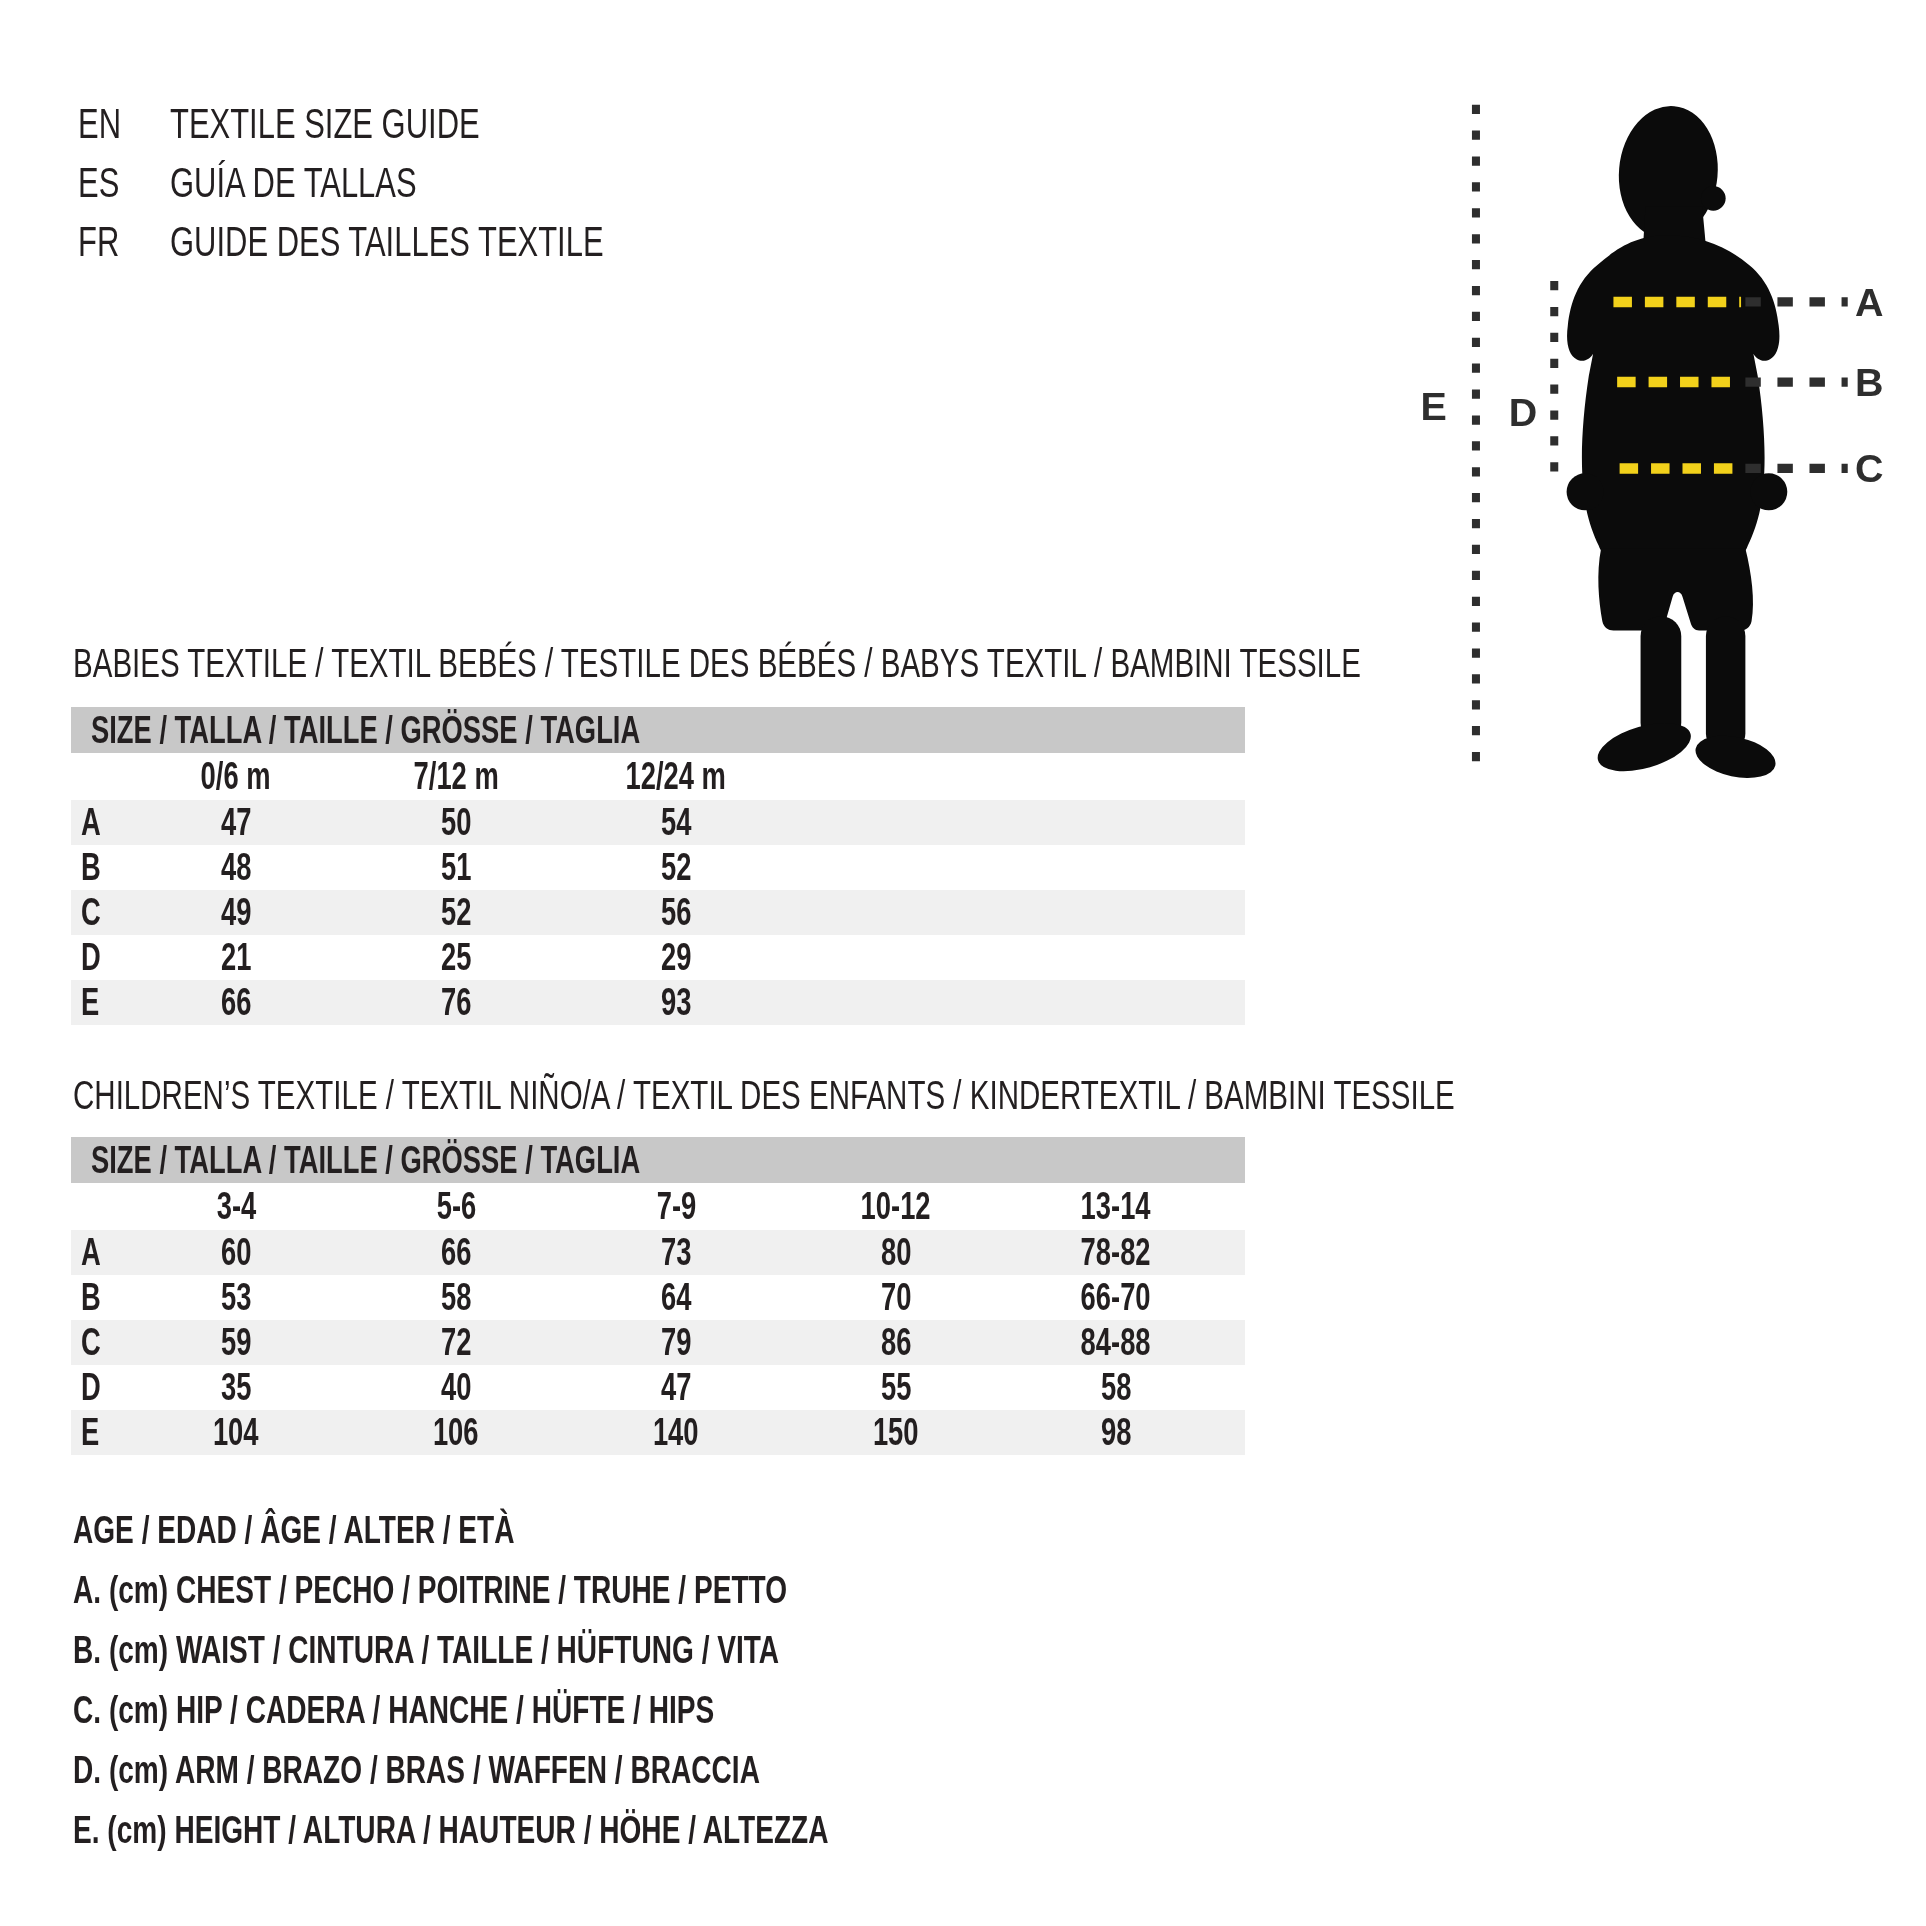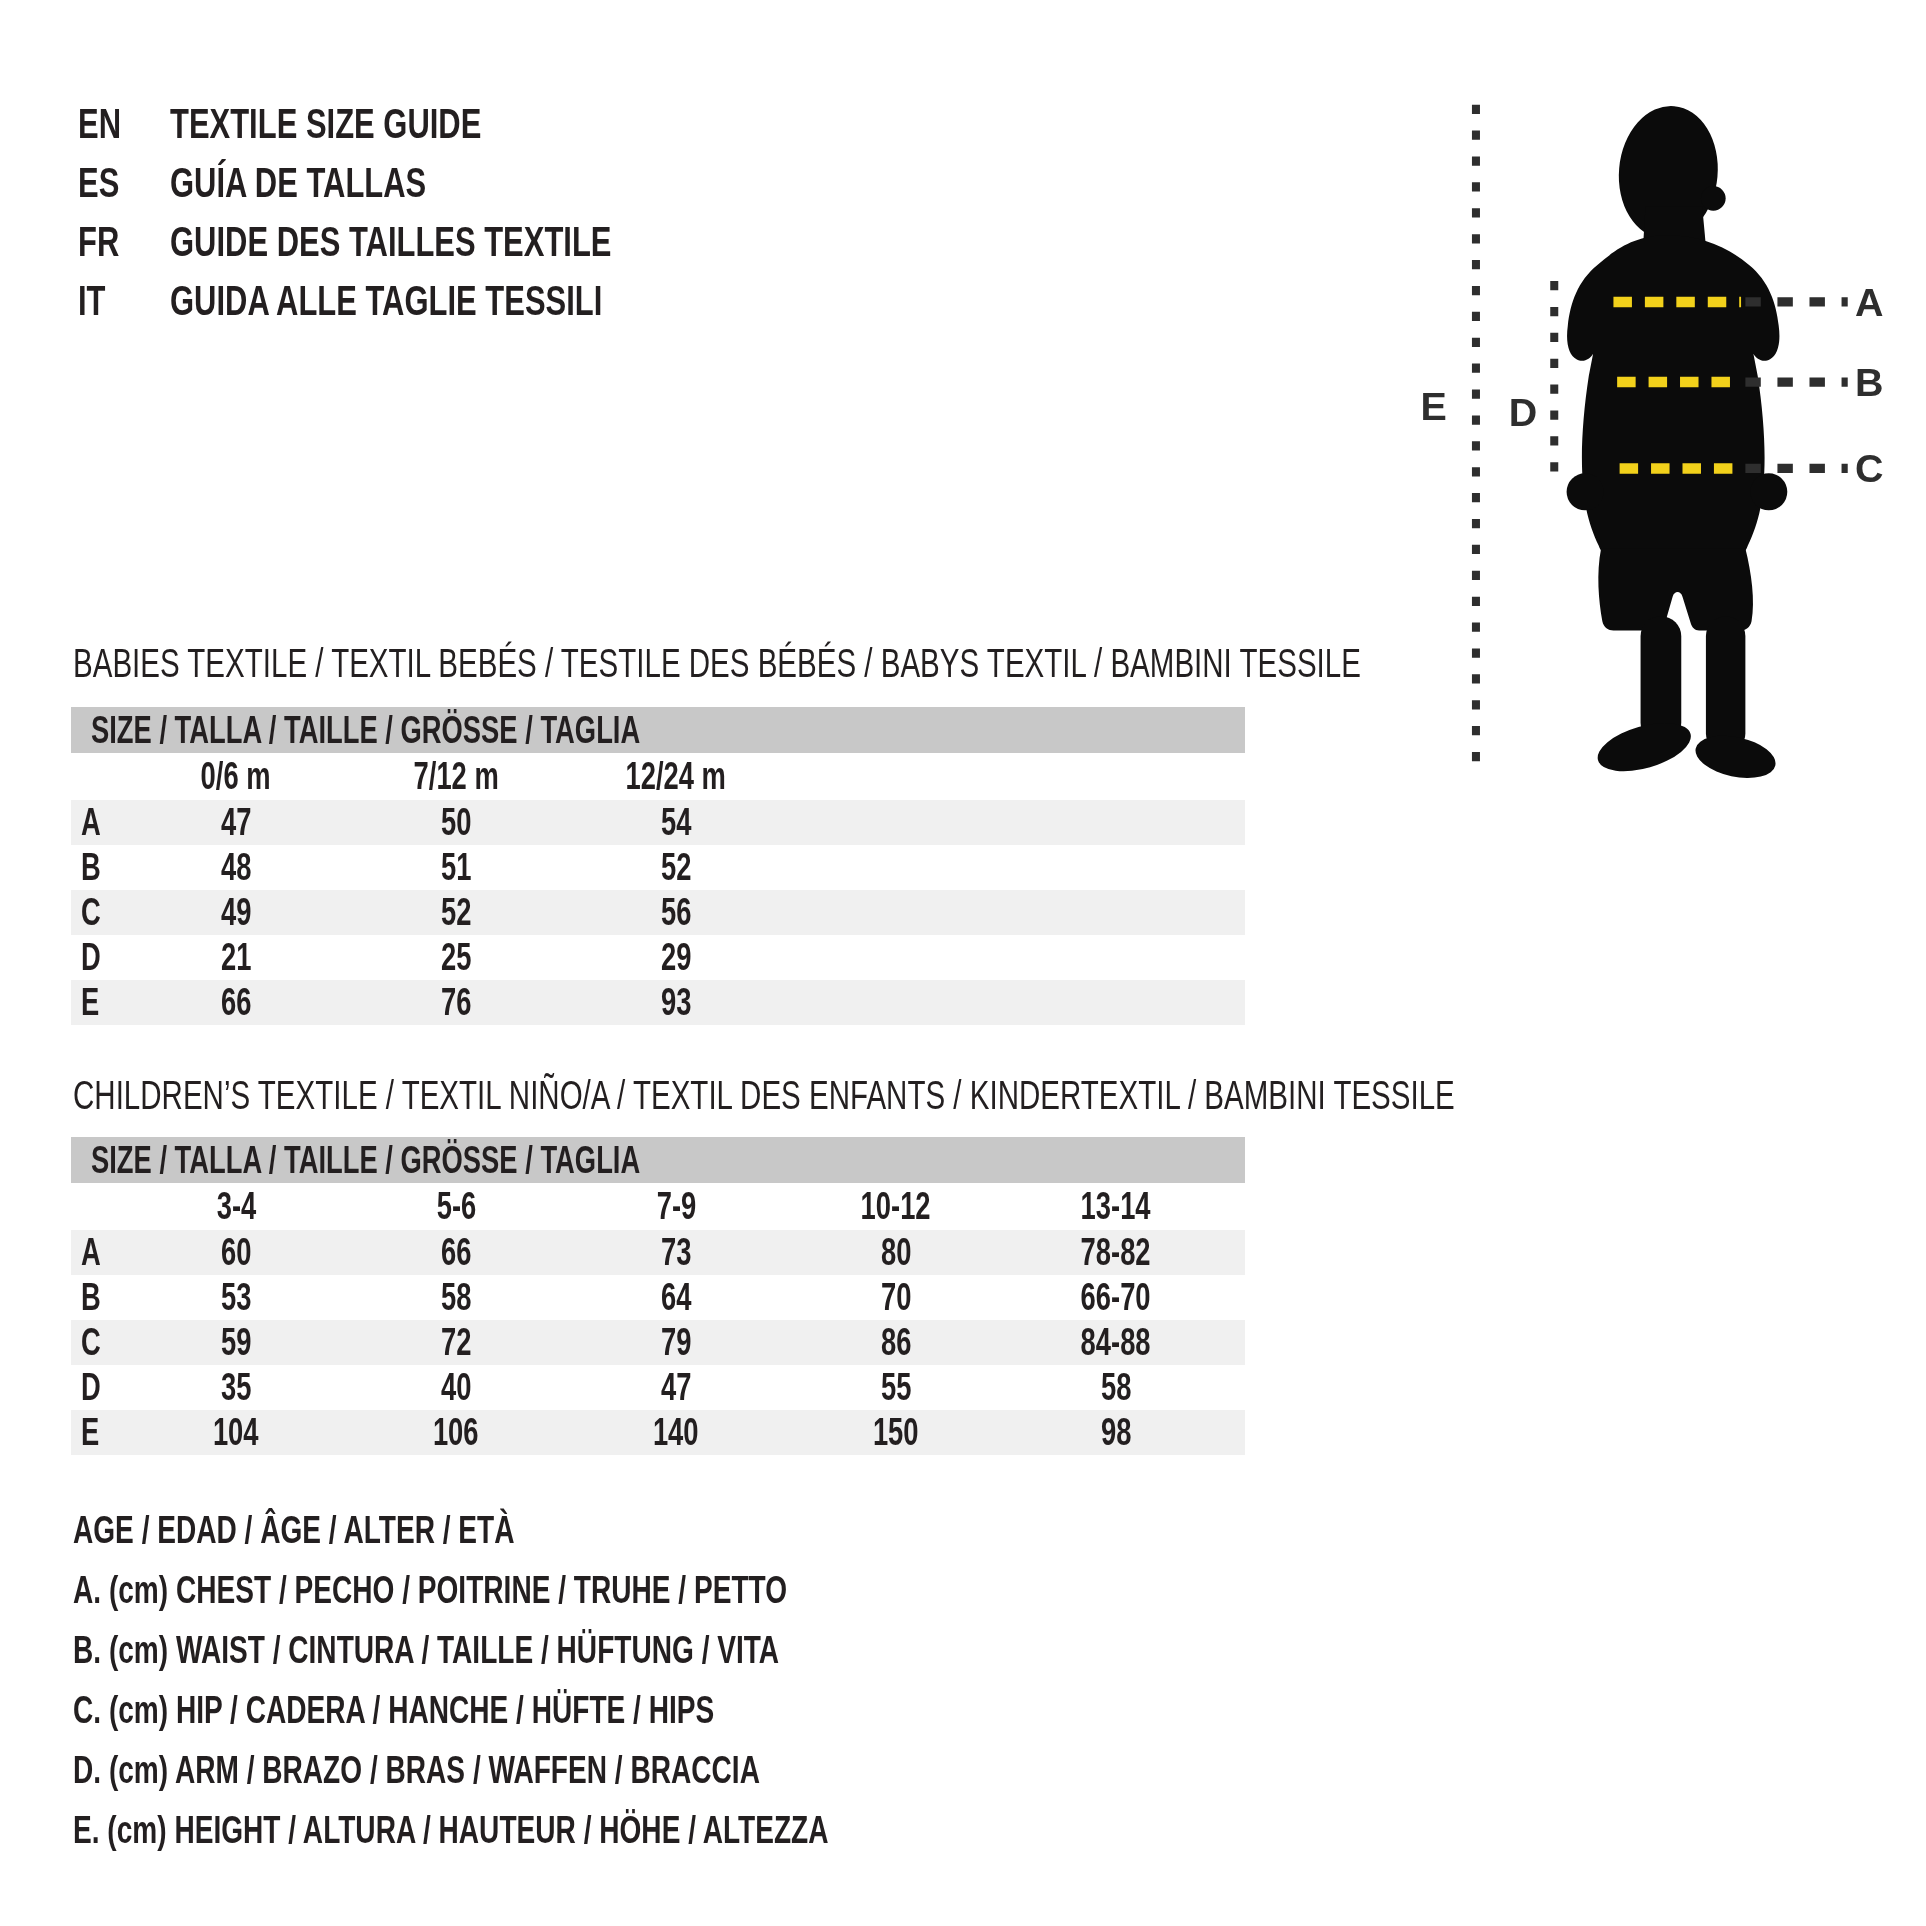--- a/index.html
+++ b/index.html
@@ -6,21 +6,21 @@
   html,body { margin:0; padding:0; background:#fff; }
   .page {
     position:relative; width:1926px; height:1926px; background:#ffffff;
     font-family:"Liberation Sans", sans-serif; color:#231f20; overflow:hidden;
   }
   .cond   { display:inline-block; transform:scaleX(0.72); transform-origin:0 50%; white-space:nowrap; }
   .cond-c { display:inline-block; transform:scaleX(0.72); transform-origin:50% 50%; white-space:nowrap; }
 
   
   .languages { position:absolute; left:78px; top:94px; }
-  .lang-row  { display:flex; align-items:center; height:59px; font-size:43px; font-weight:bold; }
+  .lang-row  { display:flex; align-items:center; height:59px; font-size:43px; font-weight:normal; }
   .lang-code { width:92px; }
 
   
   .figure { position:absolute; left:1368px; top:80px; width:555px; height:709px; }
   .dotline     { stroke:#2e2e2e; stroke-width:13; stroke-dasharray:15 27; fill:none; }
   .dash-dark   { stroke:#2e2e2e; stroke-width:15; stroke-dasharray:25 27; }
   .dash-yellow { stroke-width:17; stroke-dasharray:30 21; }
   .fig-label   { font-size:64px; font-weight:bold; fill:#2e2e2e; }
 
   
@@ -53,24 +53,20 @@
       <div class="lang-code"><span class="cond">EN</span></div>
       <div><span class="cond">TEXTILE SIZE GUIDE</span></div>
     </div>
     <div class="lang-row">
       <div class="lang-code"><span class="cond">ES</span></div>
       <div><span class="cond">GUÍA DE TALLAS</span></div>
     </div>
     <div class="lang-row">
       <div class="lang-code"><span class="cond">FR</span></div>
       <div><span class="cond">GUIDE DES TAILLES TEXTILE</span></div>
-    </div>
-    <div class="lang-row">
-      <div class="lang-code"><span class="cond">IT</span></div>
-      <div><span class="cond">GUIDA ALLE TAGLIE TESSILI</span></div>
     </div>
   </div>
 
   <div class="figure">
     <svg viewBox="0 0 900 1150" width="555" height="709">
 
       <line class="dotline" x1="175" y1="40" x2="175" y2="1115"></line>
       <text class="fig-label" x="85" y="552">E</text>
 
       <line class="dotline" x1="302" y1="326" x2="302" y2="660"></line>

